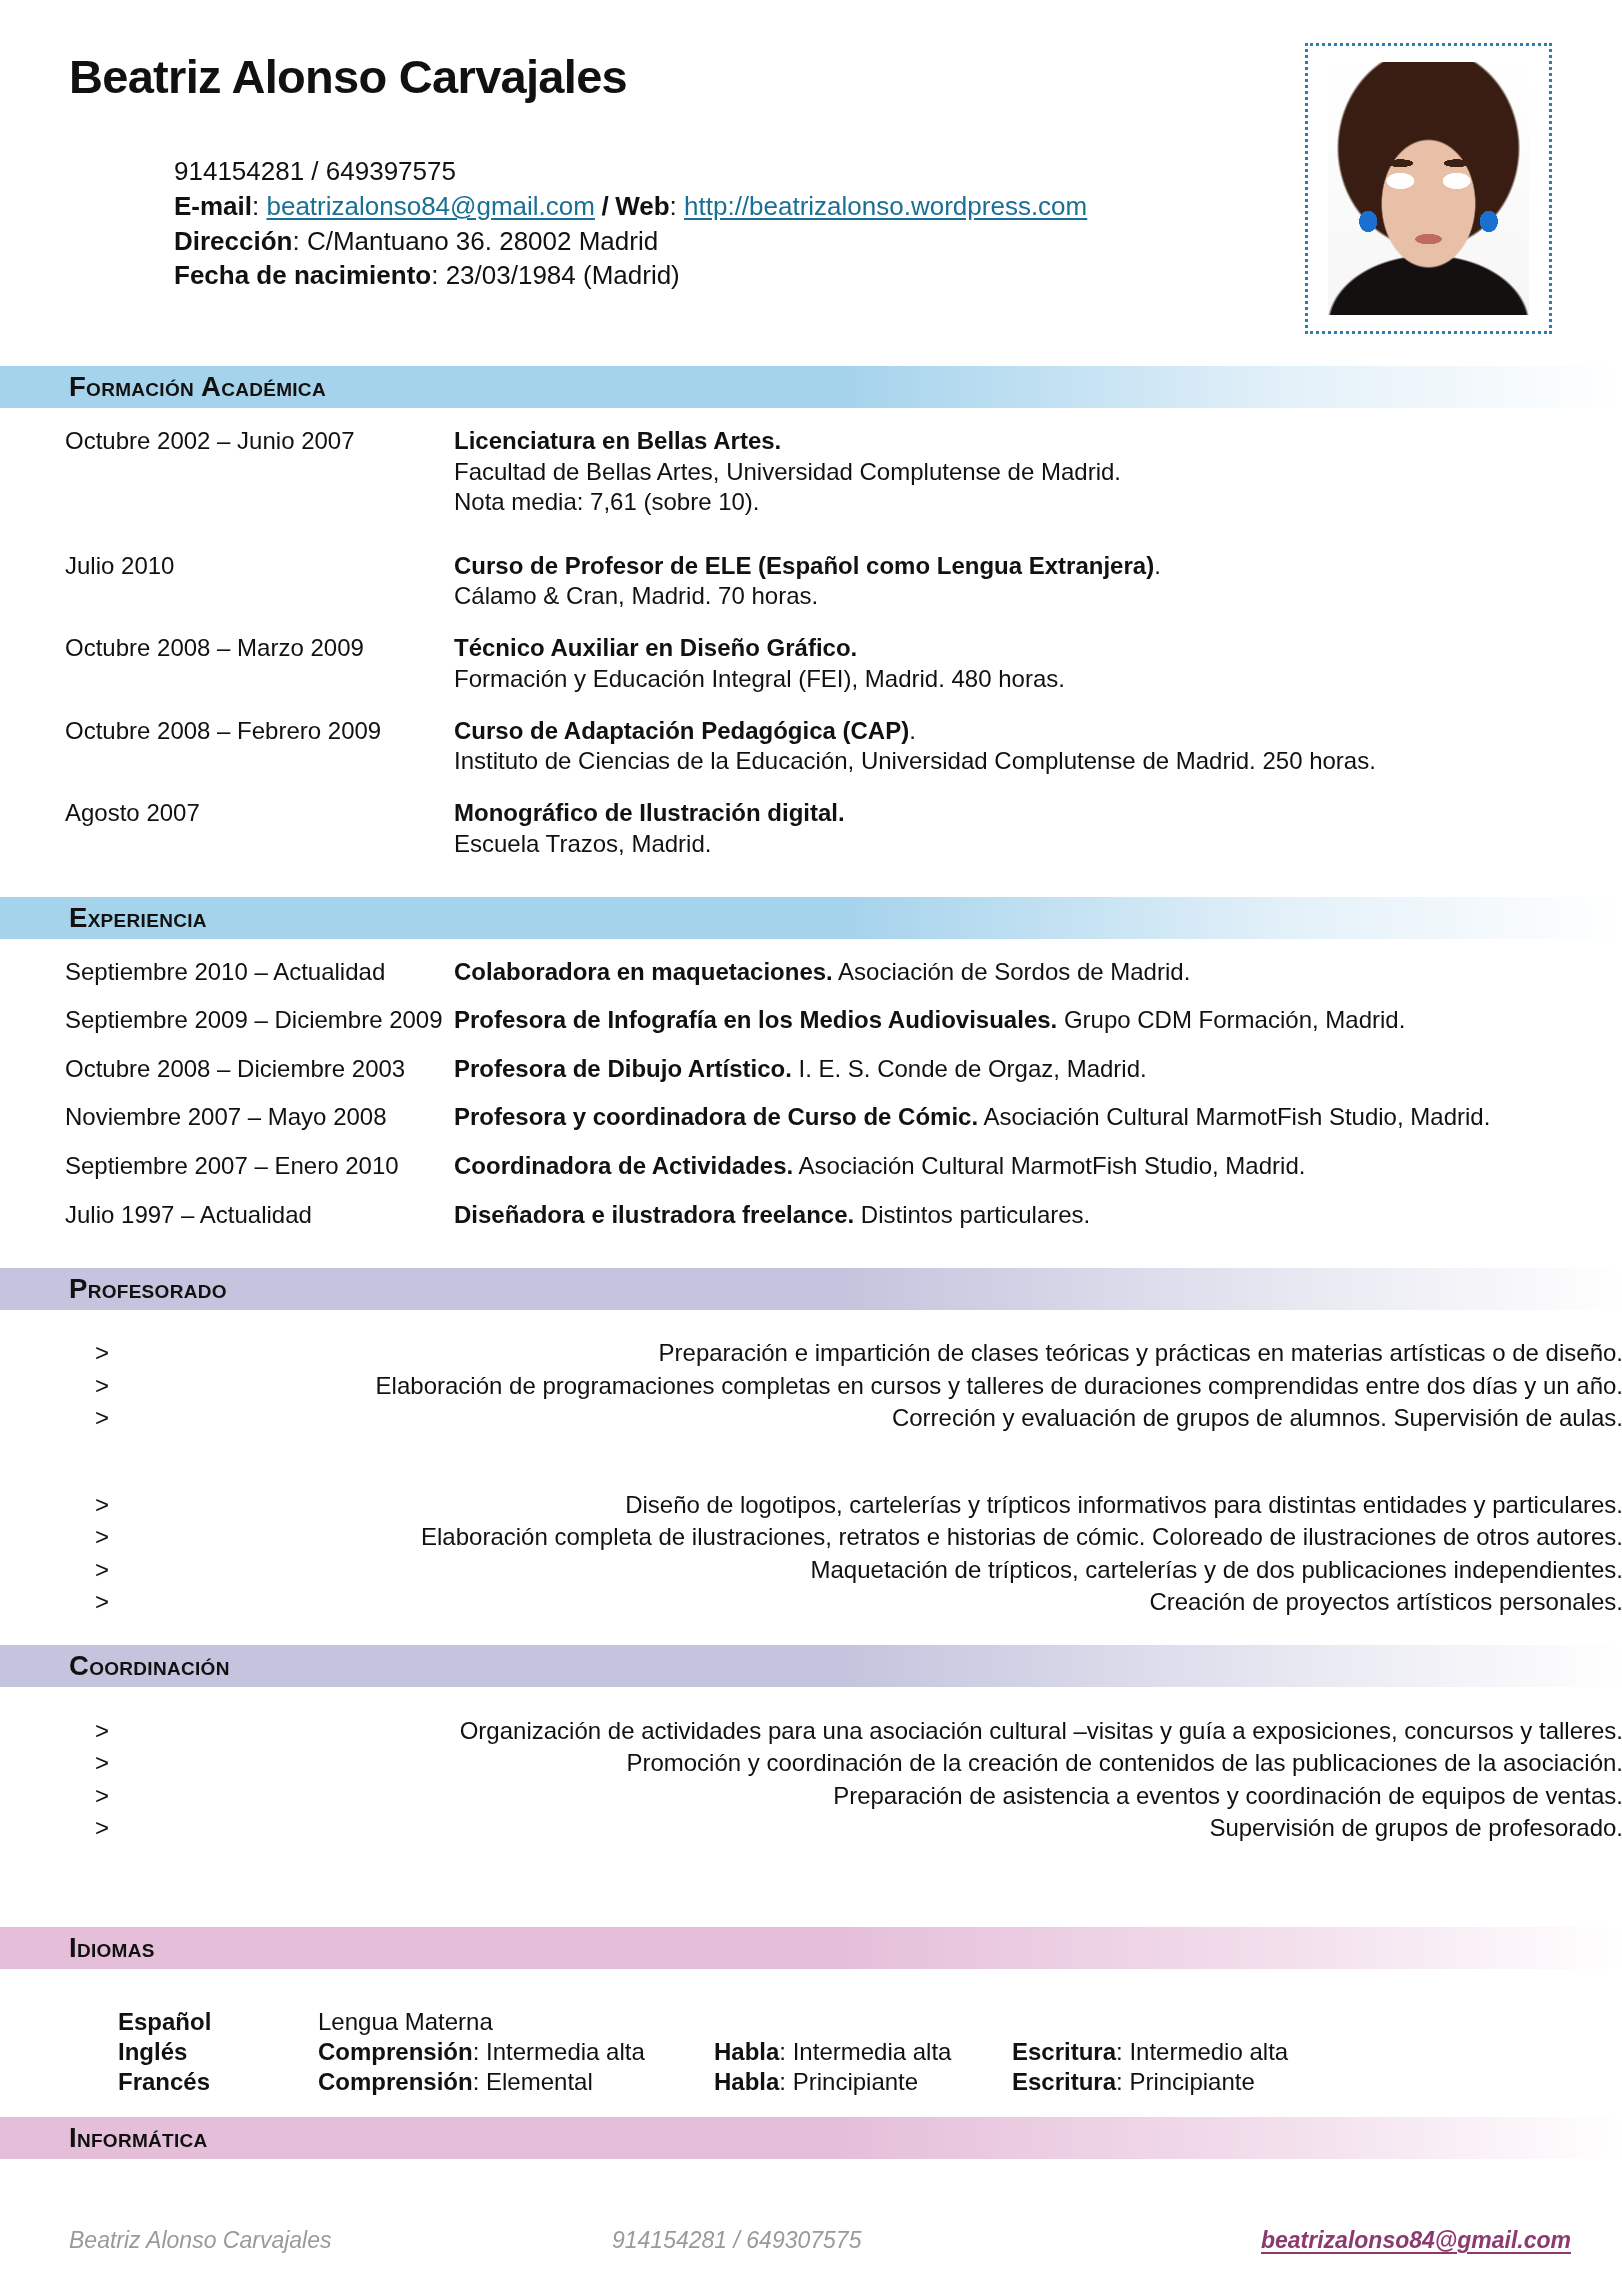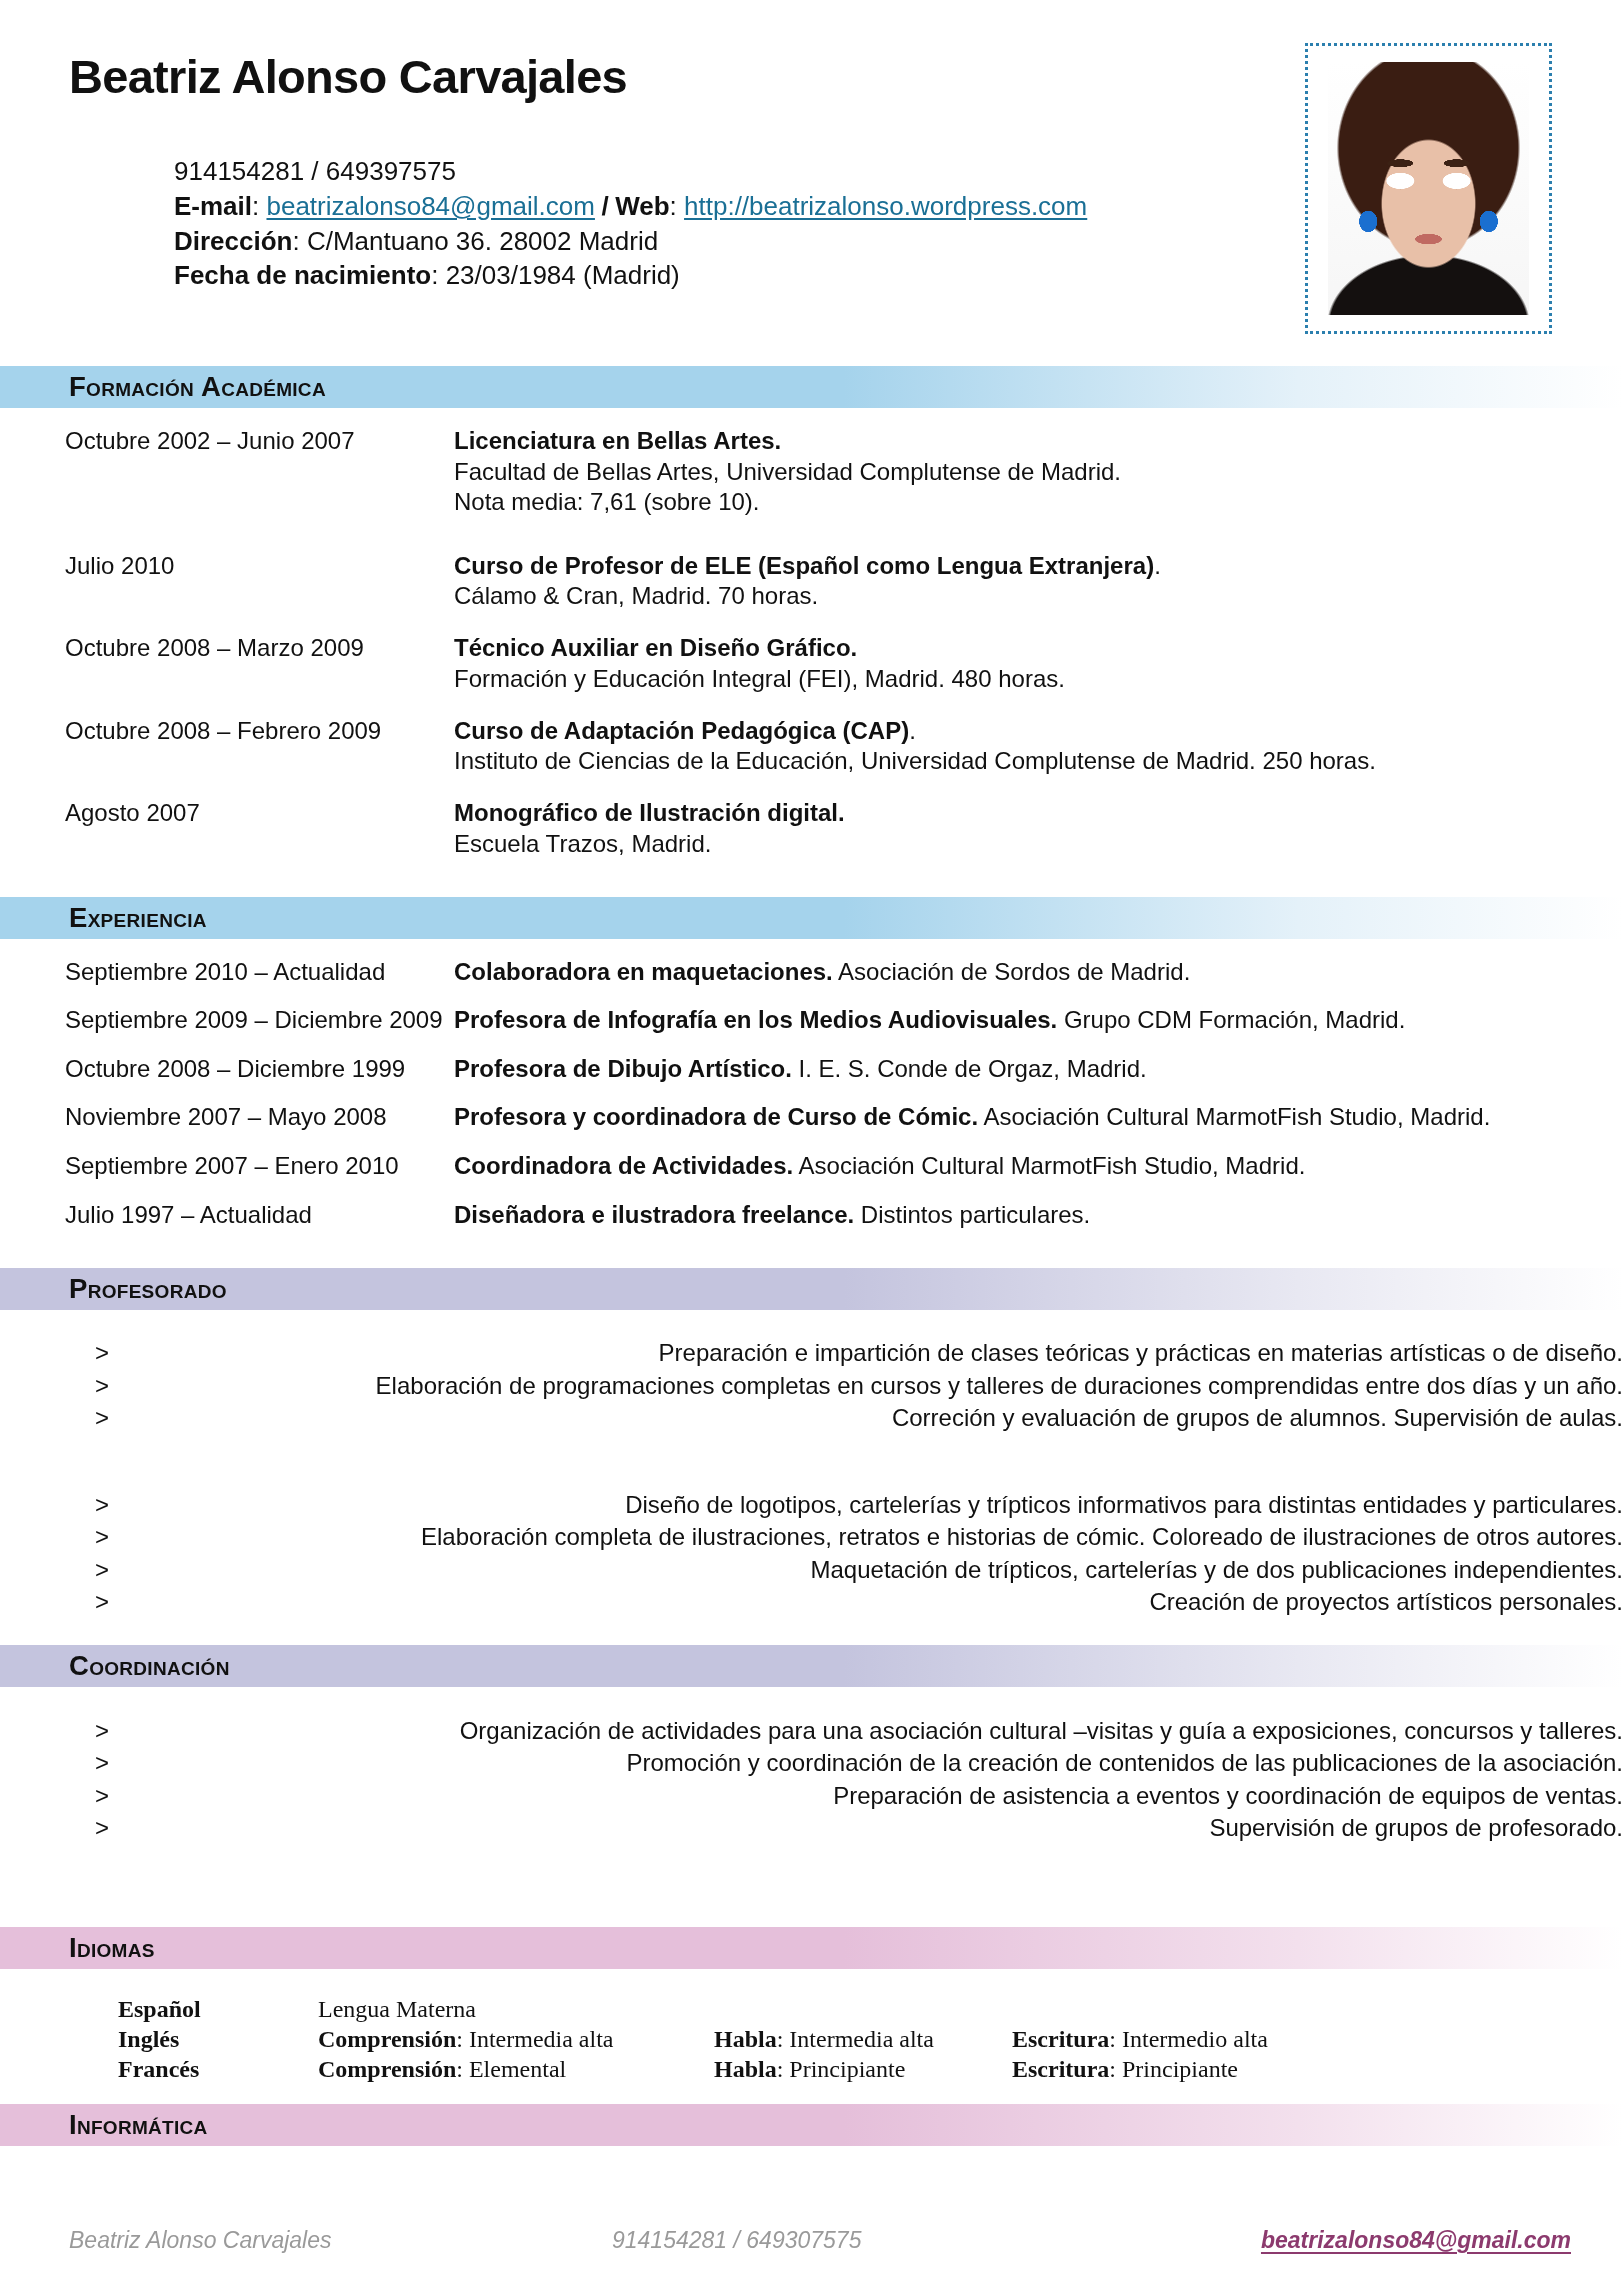--- a/index.html
+++ b/index.html
@@ -133,21 +133,21 @@
   .bullet {
     display: flex;
     font-size: 24px;
     line-height: 1.36;
     color: #111111;
   }
   .bullet-marker { width: 29px; flex: 0 0 29px; }
   .bullet-text { flex: 1; text-align: right; }
 
   
-  .langs { padding-left: 118px; padding-top: 25px; padding-bottom: 19.6px; font-family: Liberation Serif, serif; }
+  .langs { padding-left: 118px; padding-top: 38px; padding-bottom: 19.6px; }
   .lang-row { display: flex; font-size: 24px; line-height: 1.26; color: #111111; }
   .lang-name { width: 200px; flex: 0 0 200px; font-weight: bold; }
   .lang-c1   { width: 396px; flex: 0 0 396px; }
   .lang-c2   { width: 298px; flex: 0 0 298px; }
   .lang-c3   { flex: 1; }
   .lang-row .b { font-weight: bold; }
 
   
   .footer {
     position: absolute;
@@ -256,21 +256,21 @@
   <div class="entries">
     <div class="entry">
       <div class="entry-date">Septiembre 2010 – Actualidad</div>
       <div class="entry-body"><span class="b">Colaboradora en maquetaciones.</span><span> Asociación de Sordos de Madrid.</span></div>
     </div>
     <div class="entry">
       <div class="entry-date">Septiembre 2009 – Diciembre 2009</div>
       <div class="entry-body"><span class="b">Profesora de Infografía en los Medios Audiovisuales.</span><span>  Grupo CDM Formación, Madrid.</span></div>
     </div>
     <div class="entry">
-      <div class="entry-date">Octubre 2008 – Diciembre 1999</div>
+      <div class="entry-date">Octubre 2008 – Diciembre 2003</div>
       <div class="entry-body"><span class="b">Profesora de Dibujo Artístico.</span><span>  I. E. S. Conde de Orgaz, Madrid.</span></div>
     </div>
     <div class="entry">
       <div class="entry-date">Noviembre 2007 – Mayo 2008</div>
       <div class="entry-body"><span class="b">Profesora y coordinadora de Curso de Cómic.</span><span>  Asociación Cultural MarmotFish Studio, Madrid.</span></div>
     </div>
     <div class="entry">
       <div class="entry-date">Septiembre 2007 – Enero 2010</div>
       <div class="entry-body"><span class="b">Coordinadora de Actividades.</span><span>  Asociación Cultural MarmotFish Studio, Madrid.</span></div>
     </div>

